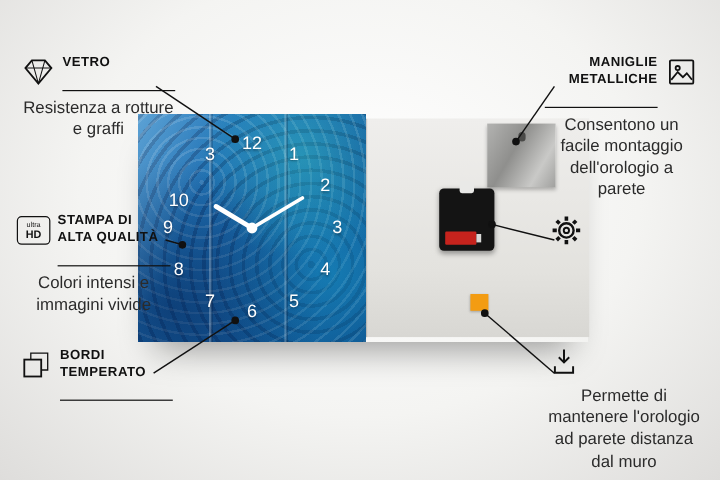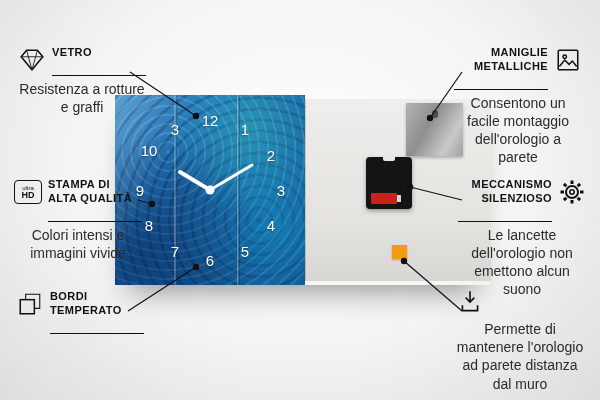--- a/index.html
+++ b/index.html
@@ -28,21 +28,21 @@
     background:
       linear-gradient(90deg, transparent 31%, rgba(255,255,255,.35) 31.5%, rgba(0,20,50,.30) 32.5%, transparent 33%,
                       transparent 64%, rgba(255,255,255,.30) 64.5%, rgba(0,20,50,.28) 65.5%, transparent 66%),
       linear-gradient(115deg, rgba(255,255,255,.22) 0%, transparent 30%);
   }
   .clock-num{position:absolute;color:#fff;font-size:15px;transform:translate(-50%,-50%);
     text-shadow:0 1px 2px rgba(0,0,0,.35);}
   .p12{left:95px;top:25px;} .p1{left:130px;top:34px;} .p2{left:156px;top:60px;}
   .p3{left:166px;top:95px;} .p4{left:156px;top:130px;} .p5{left:130px;top:156px;}
   .p6{left:95px;top:165px;} .p7{left:60px;top:156px;} .p8{left:34px;top:130px;}
-  .p9{left:25px;top:95px;} .p10{left:34px;top:55px;} .p11{left:60px;top:34px;}
+  .p9{left:25px;top:95px;} .p10{left:34px;top:72px;} .p11{left:60px;top:34px;}
   .hands{position:absolute;left:0;top:0;}
 
   .clock-back{
     position:absolute;left:190px;top:4px;width:185px;height:182px;
     background:linear-gradient(180deg,#efeeec 0%,#e3e2de 70%,#d8d7d3 100%);
     border-left:1px solid rgba(0,0,0,.15);
   }
   .metal-plate{
     position:absolute;left:100px;top:4px;width:57px;height:53px;
     background:linear-gradient(120deg,#b3b3b1 0%,#8f8f8d 40%,#c9c9c7 75%,#a0a09e 100%);
@@ -197,42 +197,37 @@
           <circle cx="9" cy="9" r="1.6"></circle>
           <path d="M4 18l5-6 4 4 3-3 4 5"></path>
         </svg>
       </span>
     </div>
     <div class="co-sub">Consentono un facile montaggio dell'orologio a parete</div>
   </div>
 
   <div class="callout rightside c5">
     <div class="co-row right">
-      <div class="co-title">
-        <div>MECCANISMO</div>
-          <div>SILENZIOSO</div>
-      </div>
       <span class="co-icon">
         <svg width="26" height="26" viewBox="-13 -13 26 26" fill="none" stroke="#111">
           <circle r="6" stroke-width="2"></circle>
           <circle r="2.2" stroke-width="1.6"></circle>
           <g stroke-width="3">
             <line x1="0" y1="-8" x2="0" y2="-11.5"></line>
               <line x1="0" y1="8" x2="0" y2="11.5"></line>
             <line x1="-8" y1="0" x2="-11.5" y2="0"></line>
               <line x1="8" y1="0" x2="11.5" y2="0"></line>
             <line x1="-5.7" y1="-5.7" x2="-8.1" y2="-8.1"></line>
               <line x1="5.7" y1="5.7" x2="8.1" y2="8.1"></line>
             <line x1="-5.7" y1="5.7" x2="-8.1" y2="8.1"></line>
               <line x1="5.7" y1="-5.7" x2="8.1" y2="-8.1"></line>
           </g>
         </svg>
       </span>
     </div>
-    <div class="co-sub">Le lancette dell'orologio non emettono alcun suono</div>
   </div>
 
   <div class="callout rightside c6">
     <div class="co-row right">
       <span class="co-icon">
         <svg width="26" height="26" viewBox="0 0 24 24" fill="none" stroke="#111" stroke-width="1.5">
           <path d="M12 2v10M8 8l4 4 4-4"></path>
           <path d="M5 15v5h14v-5"></path>
         </svg>
       </span>

